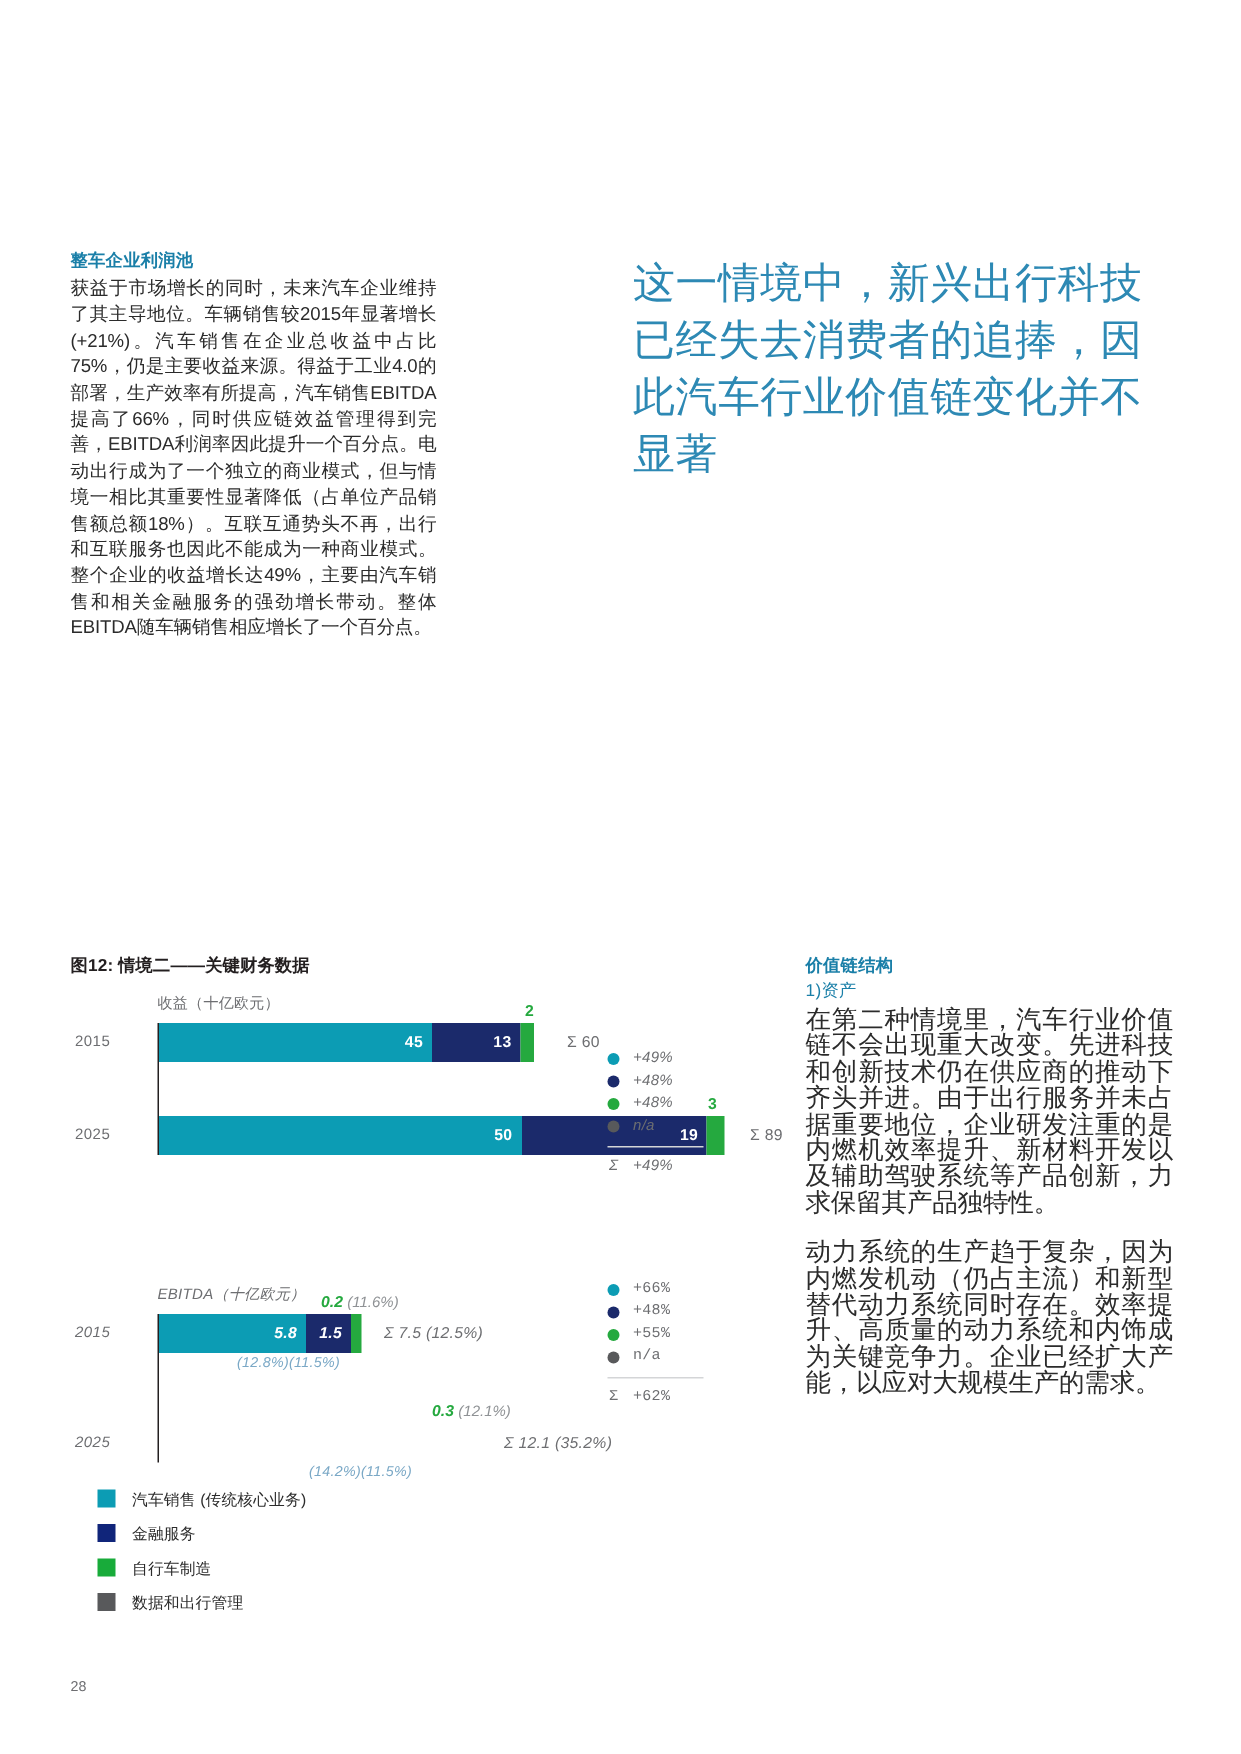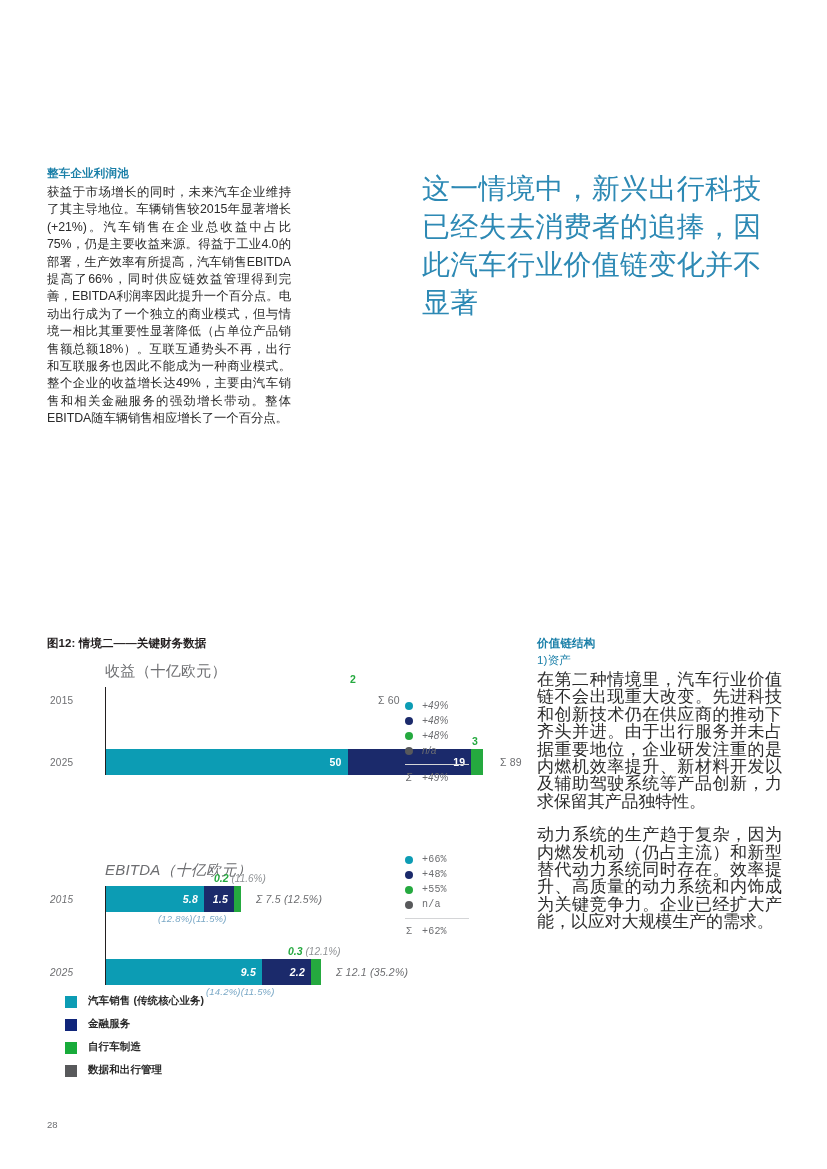--- a/index.html
+++ b/index.html
@@ -64,21 +64,21 @@
 
   
   .chart-wrap {
     position: absolute;
     left: 47px;
     top: 662px;
     width: 470px;
   }
   .chart-block { position: relative; }
   .axis-label {
-    font-size: 15px;
+    font-size: 10px;
     color: #6d6e71;
     margin-left: 58px;
     margin-bottom: 6px;
     letter-spacing: 0.2px;
   }
   .plot {
     position: relative;
     margin-left: 58px;
     border-left: 1.4px solid #231f20;
     padding-left: 0px;
@@ -197,24 +197,23 @@
   }
 
   
   .legend {
     position: absolute;
     left: 65px;
     top: 993px;
   }
   .legend-row {
     display: flex;
-    align-items: flex-end;
+    align-items: flex-start;
     height: 15px;
     margin-bottom: 8px;
-    font-weight: bold;
   }
   .legend-swatch {
     width: 12px;
     height: 12px;
     margin-right: 11px;
     flex: 0 0 auto;
   }
   .sw-teal  { background: #0c9cb4; }
   .sw-navy  { background: #10257a; }
   .sw-green { background: #18ab3a; }
@@ -276,20 +275,29 @@
 <div class="fig-title">图12: 情境二——关键财务数据</div>
 
 <div class="chart-wrap">
 
   <div class="chart-block">
     <div class="axis-label">收益（十亿欧元）</div>
     <div class="plot">
 
       <div class="bar-row">
         <div class="year-label">2015</div>
+        <div class="stack" style="width:255px;">
+          <div class="seg seg-teal" style="width:182px;">
+            <span class="seg-val">45</span>
+          </div>
+          <div class="seg seg-navy" style="width:59px;">
+            <span class="seg-val">13</span>
+          </div>
+          <div class="seg seg-green" style="width:9px;"></div>
+        </div>
         <div class="green-top-label" style="left:244px;">2</div>
         <div class="sum-label" style="left:272px;">Σ 60</div>
       </div>
 
       <div class="bar-row spaced">
         <div class="year-label">2025</div>
         <div class="stack" style="width:377px;">
           <div class="seg seg-teal" style="width:271px;">
             <span class="seg-val">50</span>
           </div>
@@ -319,29 +327,20 @@
           </div>
           <div class="seg seg-green" style="width:7px;"></div>
         </div>
         <div class="green-top-label" style="left:108px;"><span>0.2</span> <span class="pct">(11.6%)</span></div>
         <div class="sum-label" style="left:150px;">Σ 7.5 (12.5%)</div>
         <div class="under-pcts" style="left:52px;">(12.8%)(11.5%)</div>
       </div>
 
       <div class="bar-row spaced" style="margin-top:47px;">
         <div class="year-label">2025</div>
-        <div class="stack" style="width:215px;">
-          <div class="seg seg-teal" style="width:156px;">
-            <span class="seg-val">9.5</span>
-          </div>
-          <div class="seg seg-navy" style="width:49px;">
-            <span class="seg-val">2.2</span>
-          </div>
-          <div class="seg seg-green" style="width:10px;"></div>
-        </div>
         <div class="green-top-label" style="left:182px;"><span>0.3</span> <span class="pct">(12.1%)</span></div>
         <div class="sum-label" style="left:230px;">Σ 12.1 (35.2%)</div>
         <div class="under-pcts" style="left:100px;">(14.2%)(11.5%)</div>
       </div>
     </div>
   </div>
 </div>
 
 <div class="deltas" style="left:405px; top:698px;font-style:italic;">
   <div class="delta-row">

